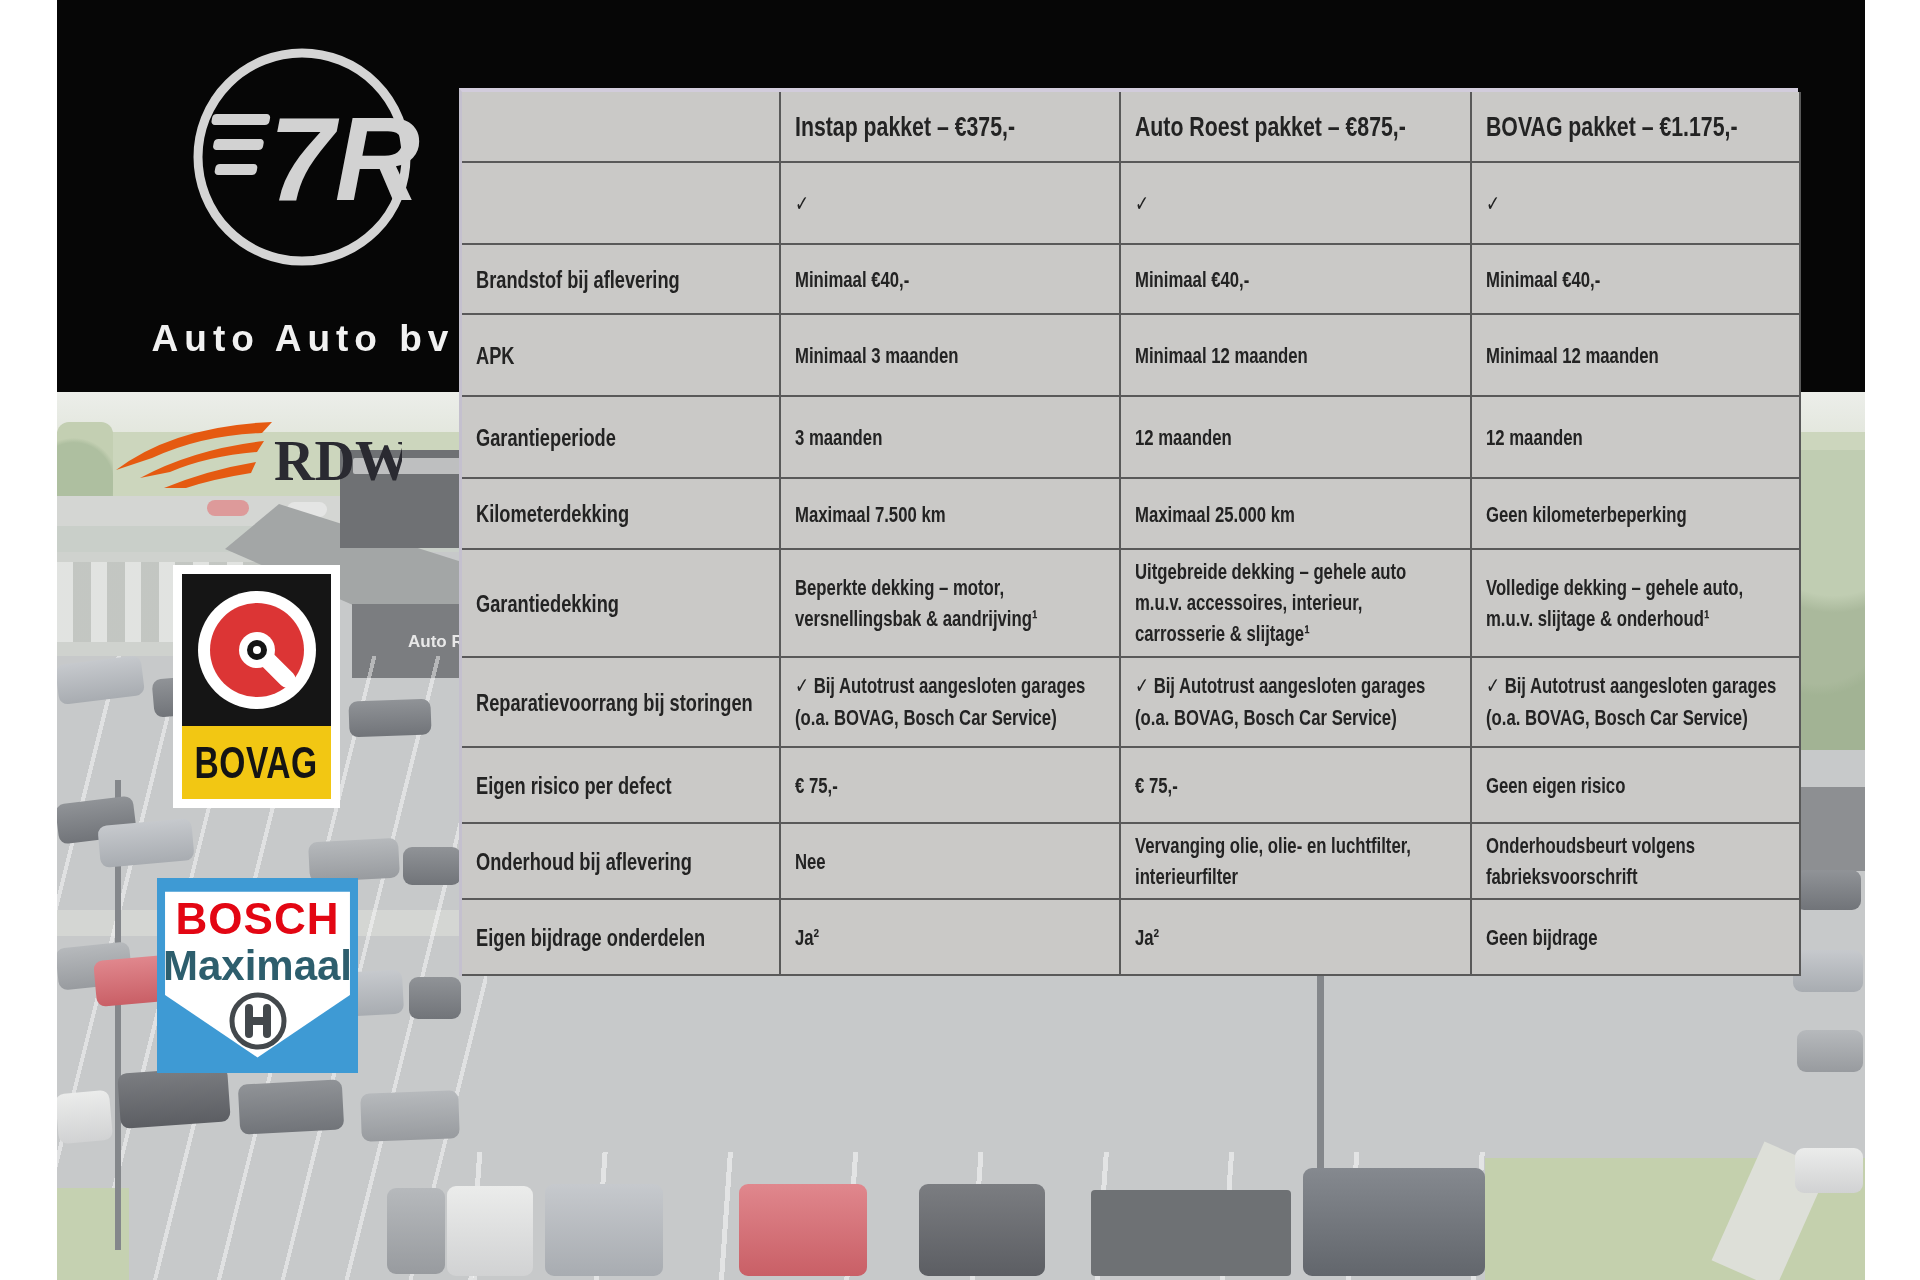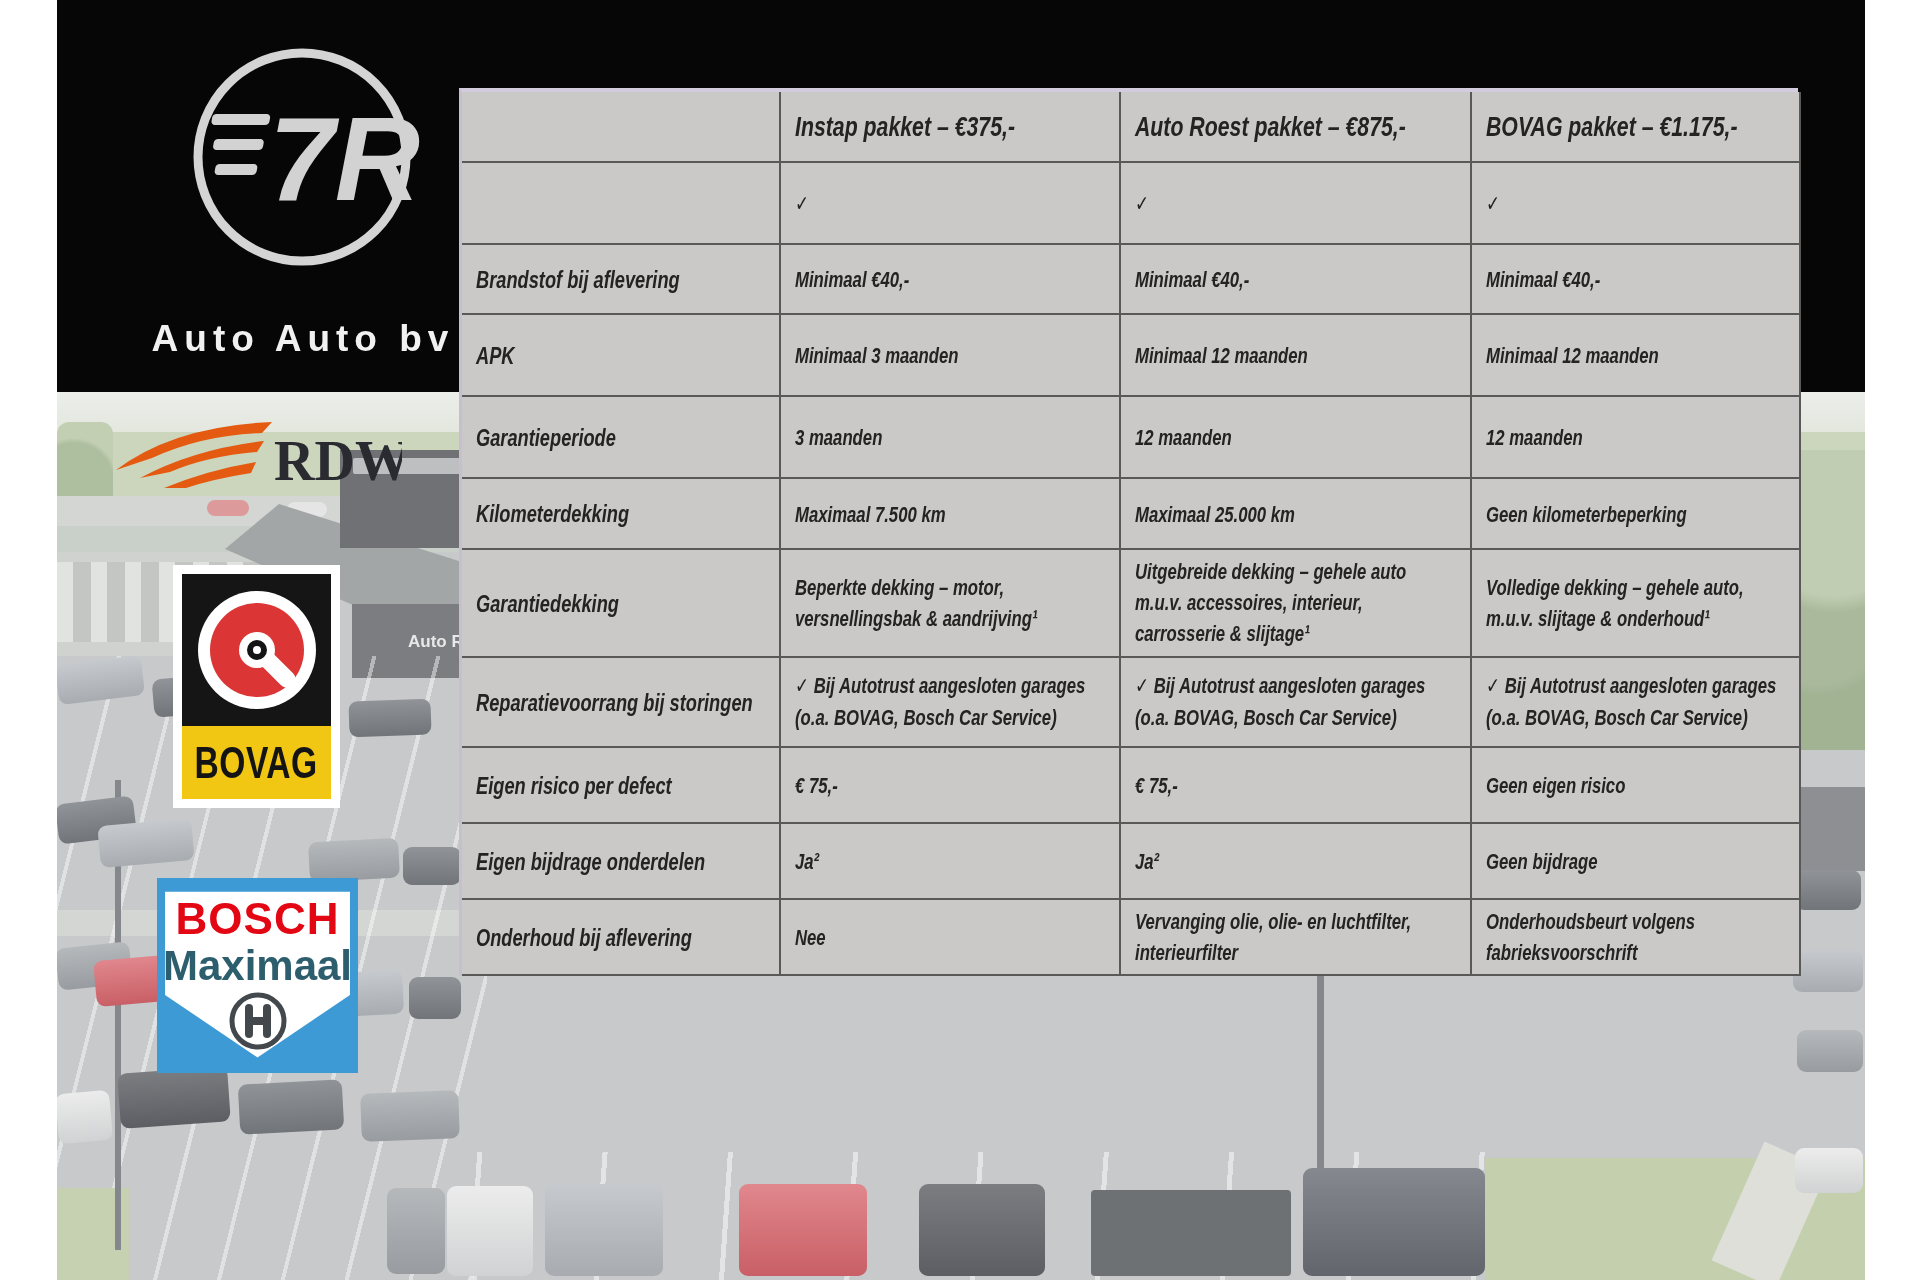--- a/index.html
+++ b/index.html
@@ -79,21 +79,21 @@
     clip-path:polygon(4% 7%,96% 7%,96% 60%,50% 92%,4% 60%);}
   .bosch-word{position:absolute;left:0;top:16px;width:100%;text-align:center;
     color:var(--bosch-red);font-size:44px;font-weight:800;letter-spacing:1px;}
   .bosch-sub{position:absolute;left:0;top:64px;width:100%;text-align:center;
     color:var(--bosch-service);font-size:42px;font-weight:700;}
   .bosch-symbol{position:absolute;left:50%;top:112px;margin-left:-31px;}
 
   
   .tbl-wrap{position:absolute;left:459px;top:88px;width:1339px;
     border-top:4px solid #d2ccdc;border-left:3px solid #c4c0ce;box-sizing:border-box;}
-  table.cmp{border-collapse:separate;border-spacing:0;table-layout:fixed;width:100%;font-style:italic;}
+  table.cmp{border-collapse:separate;border-spacing:0;table-layout:fixed;width:100%;}
   table.cmp th,table.cmp td{background:var(--table-bg);border-right:2px solid var(--grid-line);
     border-bottom:2px solid var(--grid-line);vertical-align:middle;text-align:left;
     padding:6px 12px 6px 14px;color:#232323;box-sizing:border-box;overflow:hidden;}
   table.cmp thead th{height:71px;font-size:28px;font-weight:700;}
   table.cmp th.row-label{font-size:24px;font-weight:700;}
   table.cmp td{font-size:22px;font-weight:700;line-height:1.42;}
   .fit{display:inline-block;width:131%;transform:scaleX(0.76);transform-origin:0 50%;vertical-align:middle;}
 </style>
 </head>
 <body>
@@ -264,29 +264,29 @@
             <td><span class="fit">✓ Bij Autotrust aangesloten garages (o.a. BOVAG, Bosch Car Service)</span></td>
             <td><span class="fit">✓ Bij Autotrust aangesloten garages (o.a. BOVAG, Bosch Car Service)</span></td>
             <td><span class="fit">✓ Bij Autotrust aangesloten garages (o.a. BOVAG, Bosch Car Service)</span></td>
           </tr>
           <tr style="height: 76px;">
             <th class="row-label"><span class="fit">Eigen risico per defect</span></th>
             <td><span class="fit">€ 75,-</span></td>
             <td><span class="fit">€ 75,-</span></td>
             <td><span class="fit">Geen eigen risico</span></td>
           </tr>
+          <tr style="height: 73px;">
+            <th class="row-label"><span class="fit">Onderhoud bij aflevering</span></th>
+            <td><span class="fit">Nee</span></td>
+            <td><span class="fit">Vervanging olie, olie- en luchtfilter, interieurfilter</span></td>
+            <td><span class="fit">Onderhoudsbeurt volgens fabrieksvoorschrift</span></td>
+          </tr>
           <tr style="height: 76px;">
             <th class="row-label"><span class="fit">Eigen bijdrage onderdelen</span></th>
             <td><span class="fit">Ja²</span></td>
             <td><span class="fit">Ja²</span></td>
             <td><span class="fit">Geen bijdrage</span></td>
           </tr>
-          <tr style="height: 73px;">
-            <th class="row-label"><span class="fit">Onderhoud bij aflevering</span></th>
-            <td><span class="fit">Nee</span></td>
-            <td><span class="fit">Vervanging olie, olie- en luchtfilter, interieurfilter</span></td>
-            <td><span class="fit">Onderhoudsbeurt volgens fabrieksvoorschrift</span></td>
-          </tr>
         </tbody>
     </table>
   </div>
 
 </div>
 
 </body></html>

